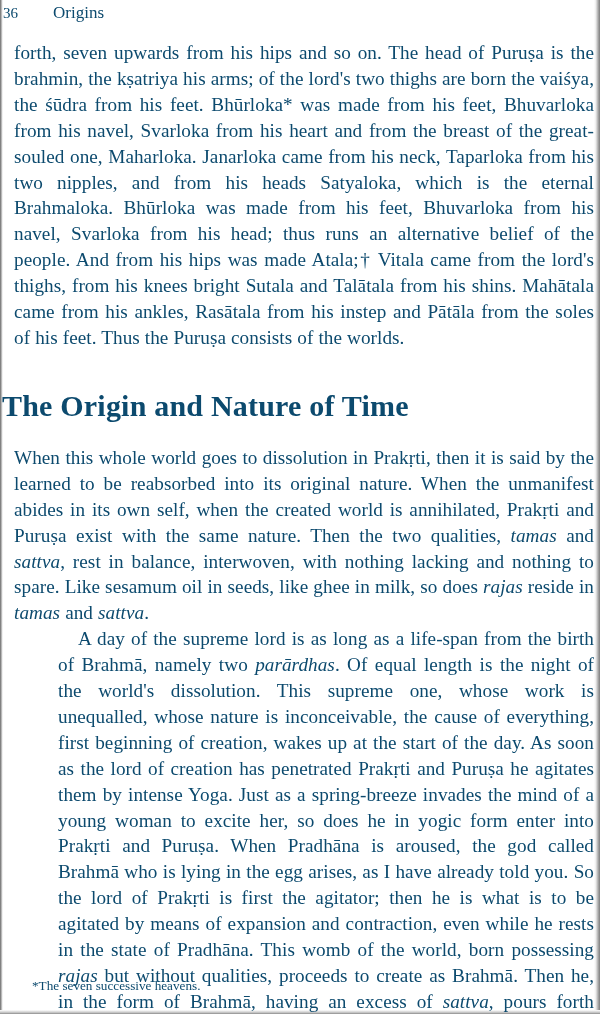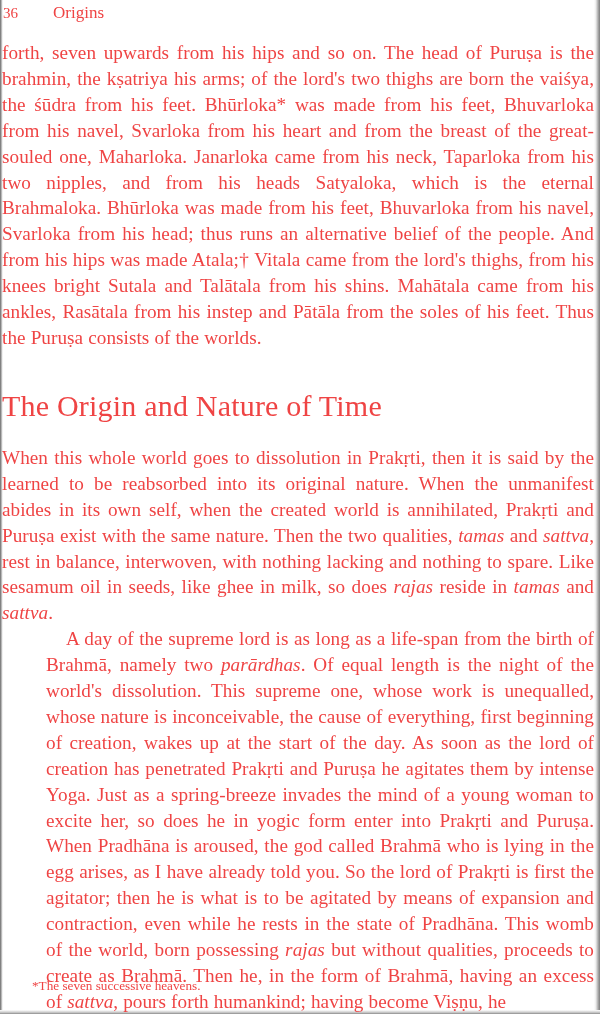--- a/index.html
+++ b/index.html
@@ -7,21 +7,21 @@
     padding: 0;
     background: #ffffff;
   }
   #page {
     position: relative;
     width: 600px;
     height: 1014px;
     background: #ffffff;
     overflow: hidden;
     font-family: "Liberation Serif", "DejaVu Serif", serif;
-    color: #ef4444;
+    color: #0c4a6e;
     box-sizing: border-box;
   }
 
   
   .scan-edge {
     position: absolute;
     top: 0;
     bottom: 0;
     width: 3px;
     pointer-events: none;
@@ -77,29 +77,30 @@
 
   p.body {
     margin: 0;
     text-align: justify;
     text-justify: inter-word;
     font-size: 19.2px;
     line-height: 25.9px;
     letter-spacing: 0.05px;
     word-spacing: 0.2px;
     hyphens: none;
+    padding-left: 12px;
   }
   p.body.indent {
     text-indent: 20px;
     margin-left: 44px;
   }
 
   h2.section {
     margin: 0;
-    font-weight: normal;
+    font-weight: bold;
     font-size: 30px;
     line-height: 34px;
     letter-spacing: 0.2px;
     white-space: nowrap;
   }
 
   .gap-after-para1 { height: 38px; }
   .gap-after-heading { height: 22px; }
 
   i, em { }

